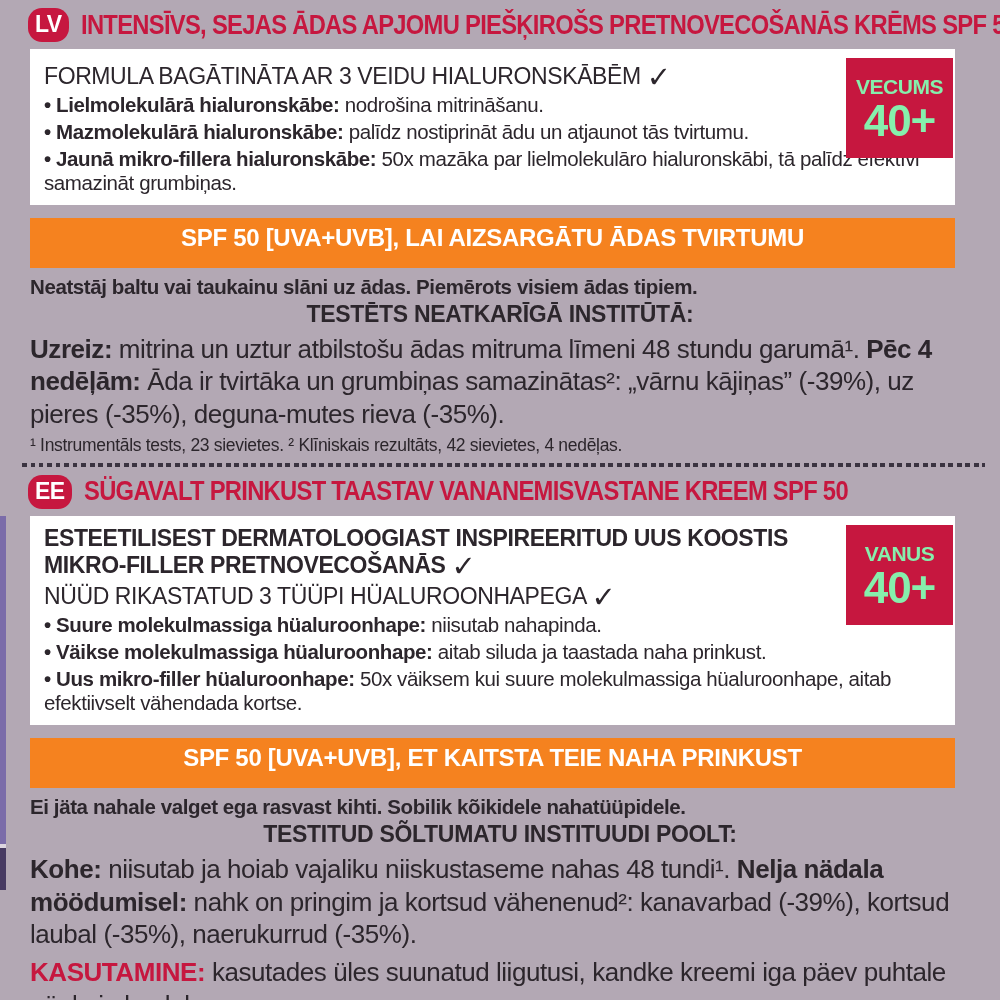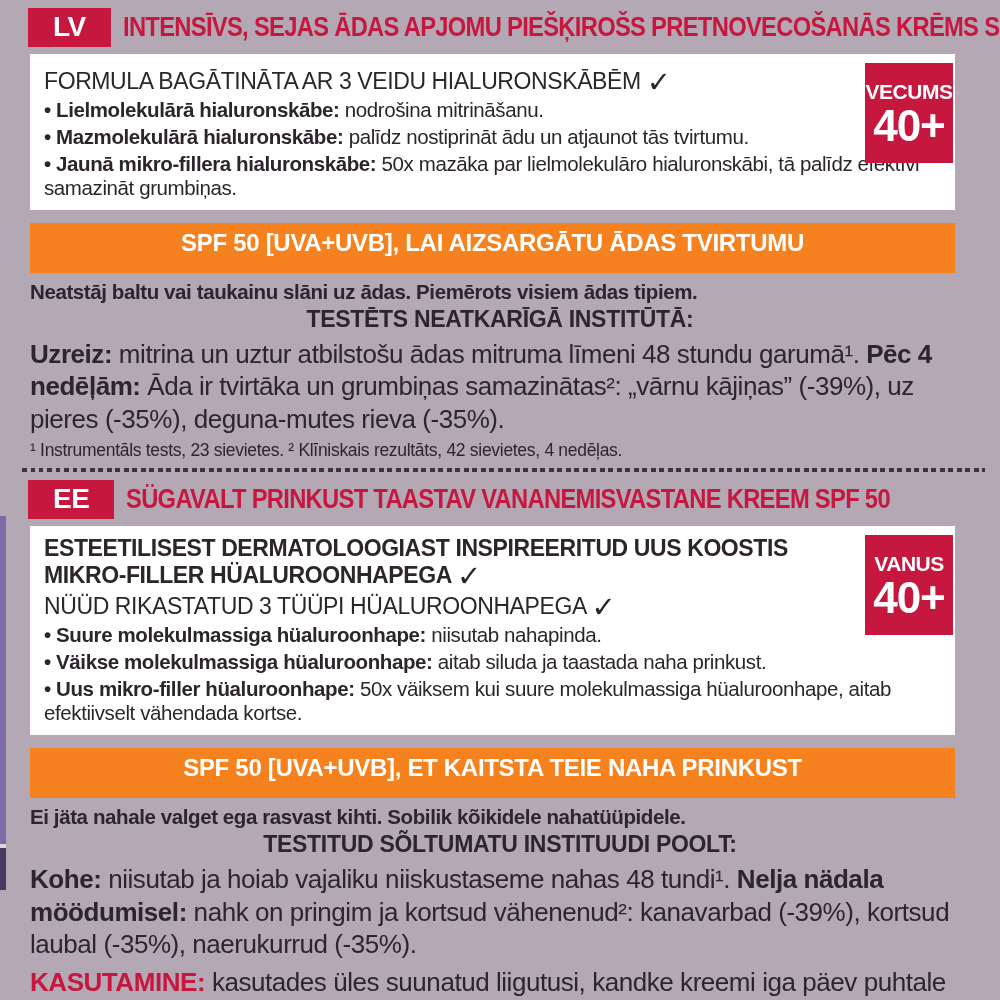--- a/index.html
+++ b/index.html
@@ -10,40 +10,40 @@
   html,body{background:#888;}
   .sheet{
     width:1000px;height:1000px;overflow:hidden;position:relative;
     background:var(--bg);
     font-family:"Liberation Sans","DejaVu Sans",sans-serif;
     color:var(--ink);
   }
   
   .lang-header{display:flex;align-items:center;gap:12px;padding:8px 20px 5px 28px;}
   .lang-badge{
-    background:var(--red);color:#fff;font-weight:bold;font-size:28px;
-    line-height:1;padding:5px 25px 6px;letter-spacing:-0.5px;flex:0 0 auto;
+    background:var(--red);color:#fff;font-weight:bold;font-size:23px;
+    line-height:1;padding:5px 7px 6px;letter-spacing:-0.5px;flex:0 0 auto;border-radius:14px;
   }
   .lang-title{
     color:var(--red);font-size:27px;font-weight:bold;white-space:nowrap;
     letter-spacing:-0.8px;transform:scaleX(0.88);transform-origin:left center;
   }
   
   .white-box{
     position:relative;margin:2px 45px 0 30px;background:var(--white);
     padding:9px 14px 10px;
   }
   .headline{font-size:23px;font-weight:bold;line-height:1.16;letter-spacing:-0.4px;max-width:820px;}
   .subline{font-size:23px;font-weight:normal;line-height:1.16;letter-spacing:-0.4px;margin-top:5px;max-width:820px;}
   .check{font-size:29px;font-weight:normal;vertical-align:-3px;line-height:0;}
   .bullet{font-size:20.5px;line-height:1.17;letter-spacing:-0.4px;margin-top:3px;}
   .bullet b{letter-spacing:-0.4px;margin-top:44px;}
   .age-badge{
-    position:absolute;top:9px;right:2px;width:88px;height:100px;background:var(--red);
-    color:#ffffff;display:flex;flex-direction:column;align-items:center;justify-content:center;gap:2px;
+    position:absolute;top:9px;right:2px;width:107px;height:100px;background:var(--red);
+    color:#86efac;display:flex;flex-direction:column;align-items:center;justify-content:center;gap:2px;
   }
   .age-badge .age-label{font-size:21px;font-weight:bold;letter-spacing:-0.5px;}
   .age-badge .age-value{font-size:44px;font-weight:bold;line-height:0.9;letter-spacing:-1px;}
   
   .spf-banner{
     margin:13px 45px 0 30px;background:var(--orange);color:#fff;
     font-size:24px;font-weight:bold;text-align:center;letter-spacing:-0.3px;
     padding:6px 0 16px;
   }
   
@@ -97,21 +97,21 @@
     <span class="lang-badge">EE</span>
     <h1 class="lang-title">SÜGAVALT PRINKUST TAASTAV VANANEMISVASTANE KREEM SPF 50</h1>
   </header>
 
   <section class="white-box">
     <div class="age-badge">
       <span class="age-label">VANUS</span>
       <span class="age-value">40+</span>
     </div>
     <p class="headline"><span>ESTEETILISEST DERMATOLOOGIAST INSPIREERITUD UUS KOOSTIS</span><br>
-      <span>MIKRO-FILLER HÜALUROONHAPEGA</span>
+      <span>MIKRO-FILLER PRETNOVECOŠANĀS</span>
       <span class="check">✓</span></p>
     <p class="subline"><span>NÜÜD RIKASTATUD 3 TÜÜPI HÜALUROONHAPEGA</span>
       <span class="check">✓</span></p>
     <p class="bullet"><b>• Suure molekulmassiga hüaluroonhape:</b><span> niisutab nahapinda.</span></p>
     <p class="bullet"><b>• Väikse molekulmassiga hüaluroonhape:</b><span> aitab siluda ja taastada naha prinkust.</span></p>
     <p class="bullet"><b>• Uus mikro-filler hüaluroonhape:</b><span> 50x väiksem kui suure molekulmassiga hüaluroonhape, aitab efektiivselt vähendada kortse.</span></p>
   </section>
 
   <div class="spf-banner">SPF 50 [UVA+UVB], ET KAITSTA TEIE NAHA PRINKUST</div>
 

